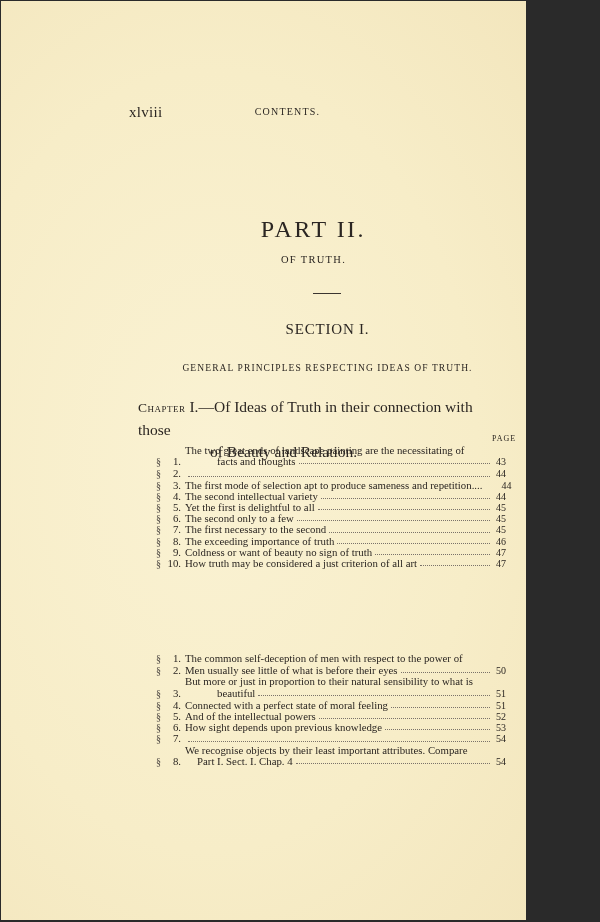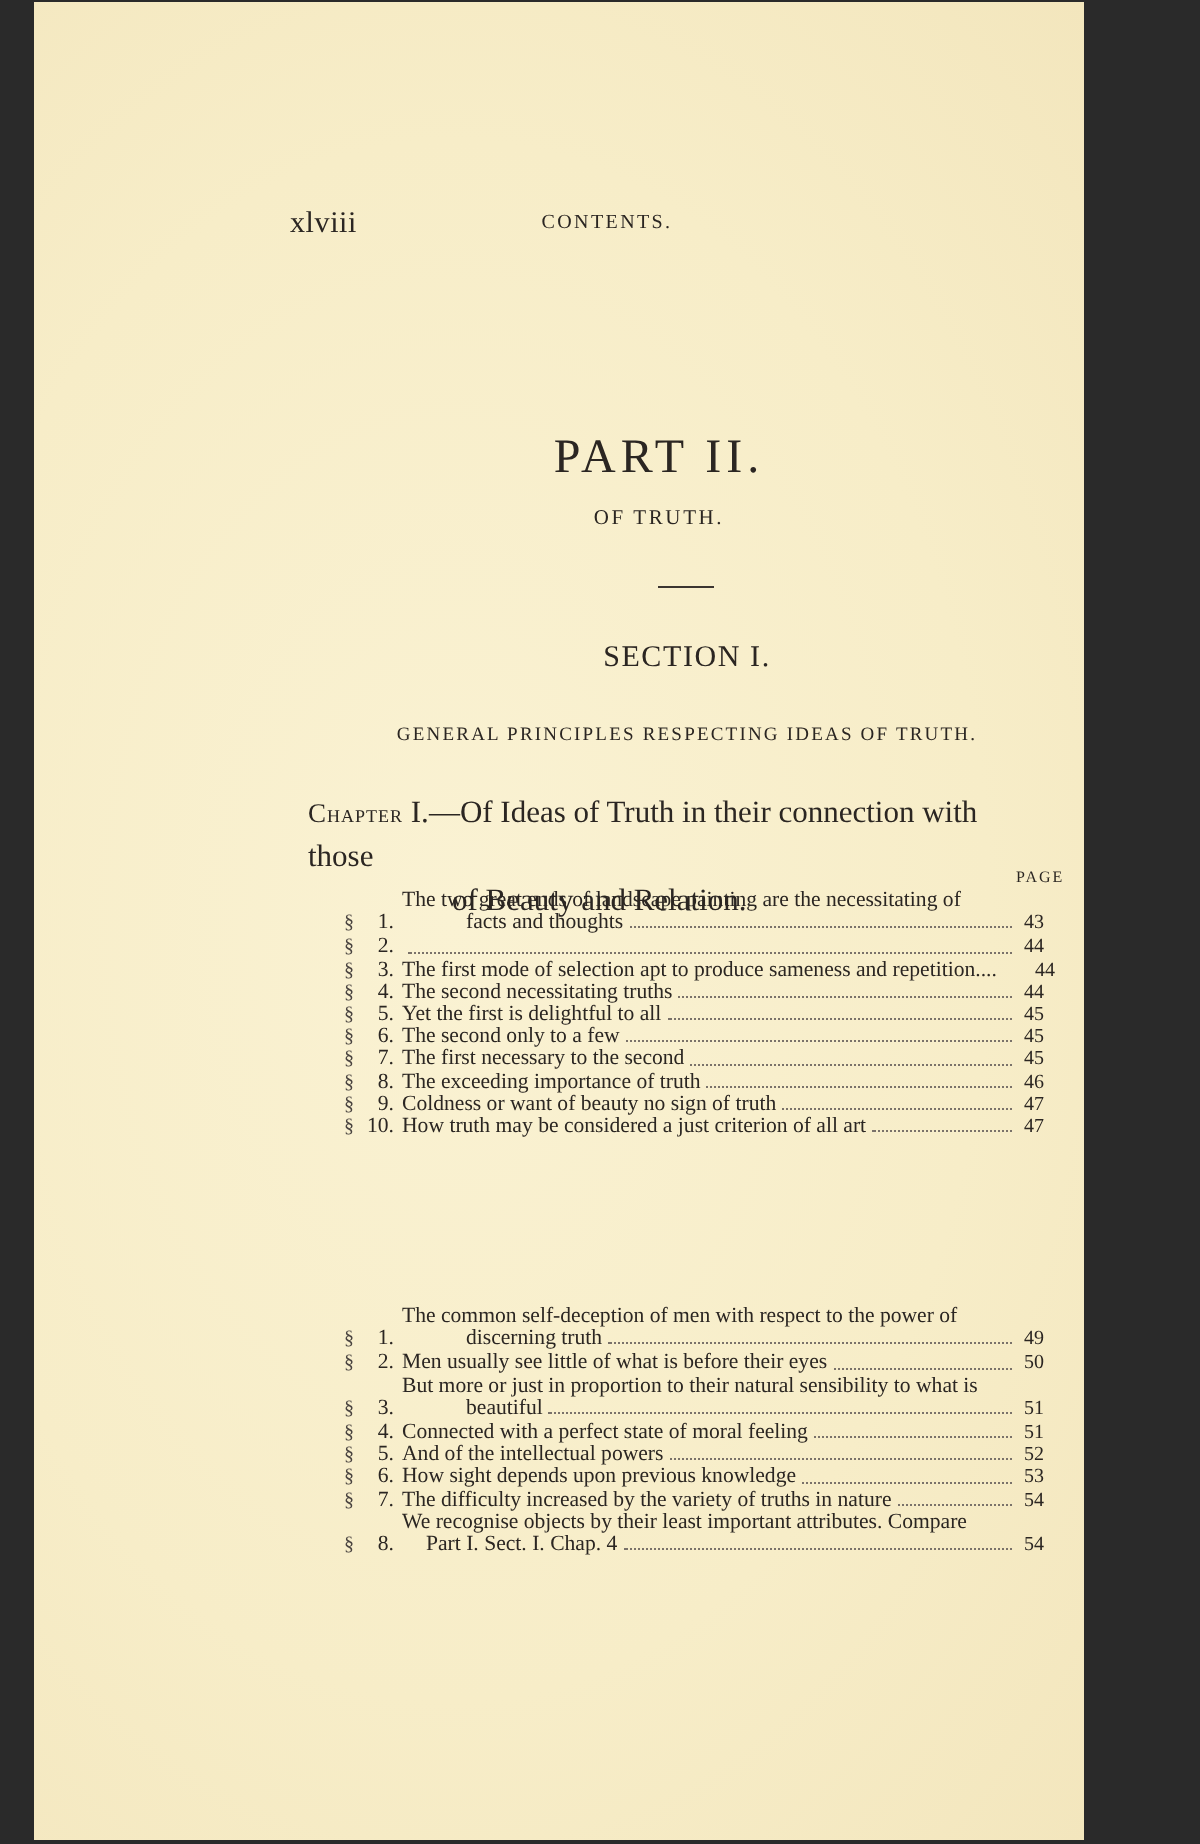--- a/index.html
+++ b/index.html
@@ -8,21 +8,21 @@
     }
     body {
       width: 600px;
       height: 922px;
       position: relative;
       overflow: hidden;
       background: #2a2a2a;
     }
     .page {
       position: absolute;
-      left: 17px;
+      left: 1px;
       top: 1px;
       width: 525px;
       height: 919px;
       background: #f8efcc;
       background-image: radial-gradient(ellipse at 40% 50%, #faf2d3 0%, #f7edc8 60%, #f3e6bd 100%);
       font-family: "Liberation Serif", "DejaVu Serif", serif;
       color: #2b2622;
     }
     .abs { position: absolute; }
 
@@ -203,21 +203,21 @@
             <span class="dots" style="border:none;"></span>
             <span class="pg">44</span>
           </div>
         </div>
     </div>
     <div class="entry">
       <span class="sect">§</span>
       <span class="num">4.</span>
       <div class="body">
           <div class="line">
-            <span class="text">The second necessitating truths</span>
+            <span class="text">The second intellectual variety</span>
             <span class="dots"></span>
             <span class="pg">44</span>
           </div>
         </div>
     </div>
     <div class="entry">
       <span class="sect">§</span>
       <span class="num">5.</span>
       <div class="body">
           <div class="line">
@@ -286,25 +286,20 @@
 
 
   <div class="toc" style="top:652px;">
     <div class="entry" style="margin-bottom:1px;">
       <span class="sect">§</span>
       <span class="num">1.</span>
       <div class="body">
         <div class="line">
             <span class="text">The common self-deception of men with respect to the power of</span>
           </div>
-        <div class="line cont-line">
-            <span class="text">discerning truth</span>
-            <span class="dots"></span>
-            <span class="pg">49</span>
-          </div>
       </div>
     </div>
     <div class="entry">
       <span class="sect">§</span>
       <span class="num">2.</span>
       <div class="body">
           <div class="line">
             <span class="text">Men usually see little of what is before their eyes</span>
             <span class="dots"></span>
             <span class="pg">50</span>
@@ -356,21 +351,20 @@
             <span class="dots"></span>
             <span class="pg">53</span>
           </div>
         </div>
     </div>
     <div class="entry">
       <span class="sect">§</span>
       <span class="num">7.</span>
       <div class="body">
           <div class="line">
-            <span class="text">The difficulty increased by the variety of truths in nature</span>
             <span class="dots"></span>
             <span class="pg">54</span>
           </div>
         </div>
     </div>
     <div class="entry">
       <span class="sect">§</span>
       <span class="num">8.</span>
       <div class="body">
         <div class="line">

